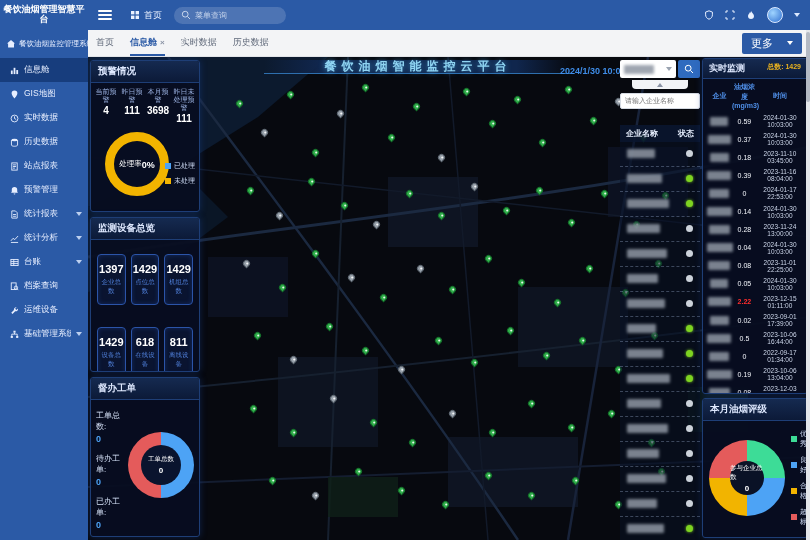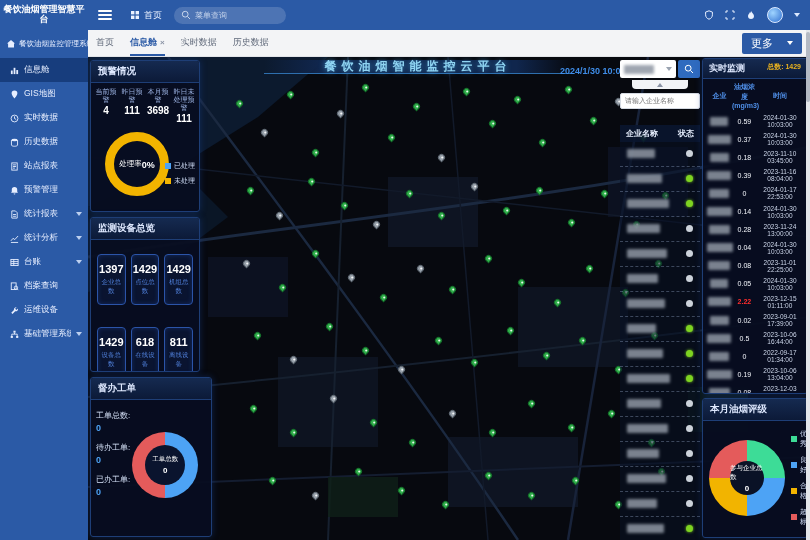--- a/index.html
+++ b/index.html
@@ -65,21 +65,21 @@
   .legend{position:absolute;right:4px;bottom:26px;display:flex;flex-direction:column;gap:5px;}
   .leg{display:flex;align-items:center;gap:3px;font-size:7px;color:#cfdcf5;}
   .leg i{width:6px;height:6px;flex:0 0 6px;}
   
   .p-device{left:2px;top:160px;width:110px;height:155px;}
   .dev-grid{display:grid;grid-template-columns:repeat(3,1fr);gap:22px 5px;padding:14px 6px;}
   .dcell{border:1px solid #2b54a8;border-radius:4px;background:rgba(25,50,110,.22);text-align:center;padding:8px 1px;box-shadow:inset 0 0 5px rgba(40,90,200,.3);}
   .dcell .dv{font-size:11px;font-weight:bold;color:#fff;}
   .dcell .dl{font-size:6.5px;color:#4f7fd9;margin-top:3px;}
   
-  .p-wo{left:2px;top:320px;width:122px;height:160px;}
+  .p-wo{left:2px;top:320px;width:110px;height:160px;}
   .wo-body{display:flex;padding:10px 5px;}
   .wo-list{display:flex;flex-direction:column;gap:9px;}
   .wo-row .wl{font-size:8px;color:#d6e2f8;}
   .wo-row .wv{font-size:9px;font-weight:bold;color:#4da3f5;margin-top:2px;}
   .wo-donut{position:relative;width:66px;height:66px;border-radius:50%;margin:22px 0 0 2px;flex:0 0 66px;}
   .donut-hole{position:absolute;inset:13px;border-radius:50%;background:#0a142e;display:flex;flex-direction:column;align-items:center;justify-content:center;color:#fff;}
   .donut-hole .hl{font-size:6.5px;}
   .donut-hole .hv{font-size:8px;font-weight:bold;margin-top:2px;}
   
   .co-col{position:absolute;left:532px;top:3px;width:80px;height:478px;}

